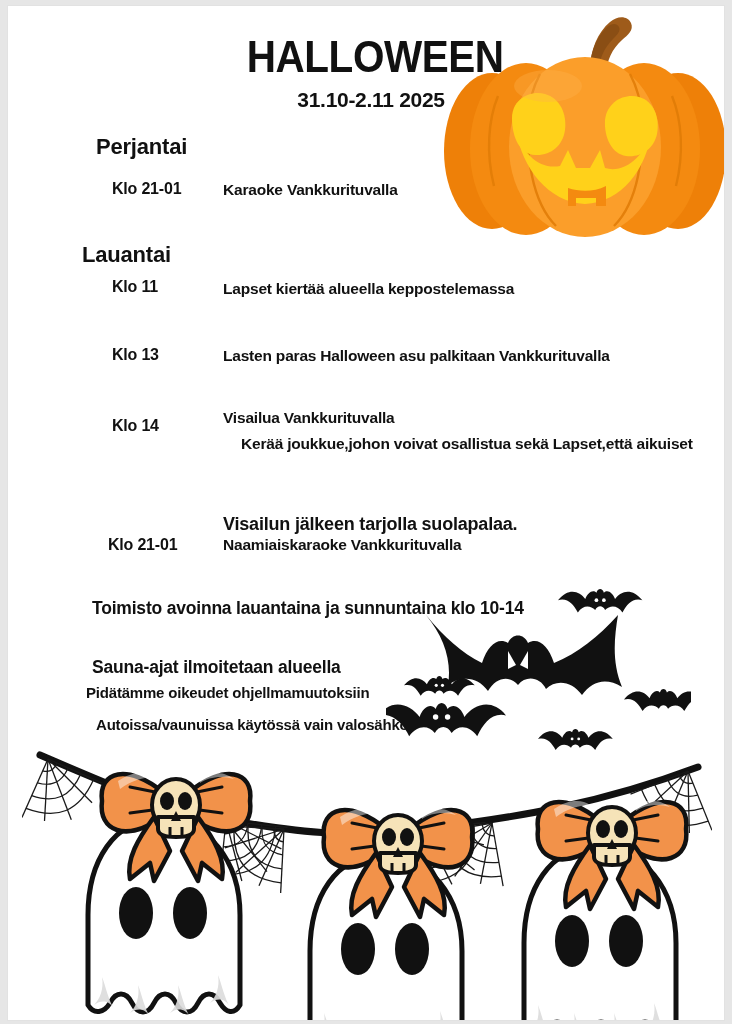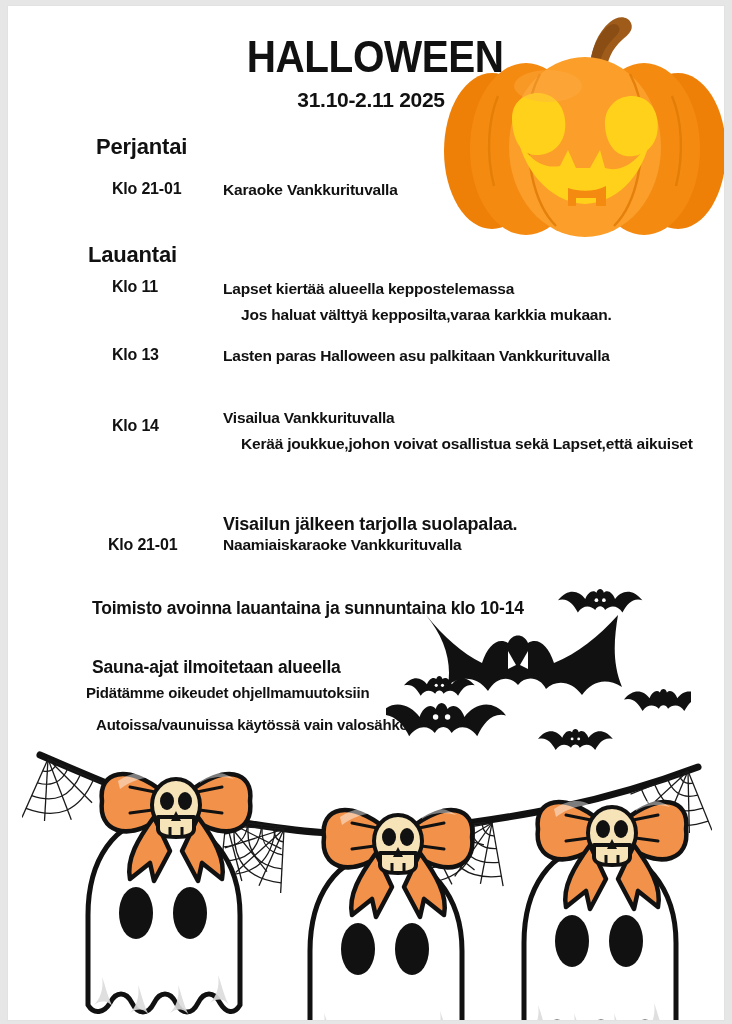--- a/index.html
+++ b/index.html
@@ -170,25 +170,24 @@
       <ellipse cx="108" cy="78" rx="34" ry="16" fill="#FFB24D" opacity="0.35"></ellipse>
     </svg>
 
     <div class="title">HALLOWEEN</div>
     <div class="subtitle">31.10-2.11 2025</div>
 
     <div class="day-heading" style="left:88px; top:128px;">Perjantai</div>
     <div class="row-time" style="left:104px; top:174px;">Klo 21-01</div>
     <div class="row-desc" style="left:215px; top:175px;">Karaoke Vankkurituvalla</div>
 
-    <div class="day-heading" style="left:80px; top:236px;">Lauantai</div>
+    <div class="day-heading" style="left:74px; top:236px;">Lauantai</div>
 
     <div class="row-time" style="left:104px; top:272px;">Klo 11</div>
     <div class="row-desc" style="left:215px; top:274px;">Lapset kiertää alueella  keppostelemassa</div>
-    <div class="row-sub" style="left:233px; top:300px;">Jos haluat välttyä kepposilta,varaa karkkia mukaan.</div>
 
     <div class="row-time" style="left:104px; top:340px;">Klo 13</div>
     <div class="row-desc" style="left:215px; top:341px;">Lasten paras  Halloween asu palkitaan Vankkurituvalla</div>
 
     <div class="row-time" style="left:104px; top:411px;">Klo 14</div>
     <div class="row-desc" style="left:215px; top:403px;">Visailua Vankkurituvalla</div>
     <div class="row-sub" style="left:233px; top:429px;">Kerää joukkue,johon voivat osallistua sekä Lapset,että aikuiset</div>
 
     <div class="highlight" style="left:215px; top:480px;">Visailun jälkeen tarjolla suolapalaa.</div>
 

